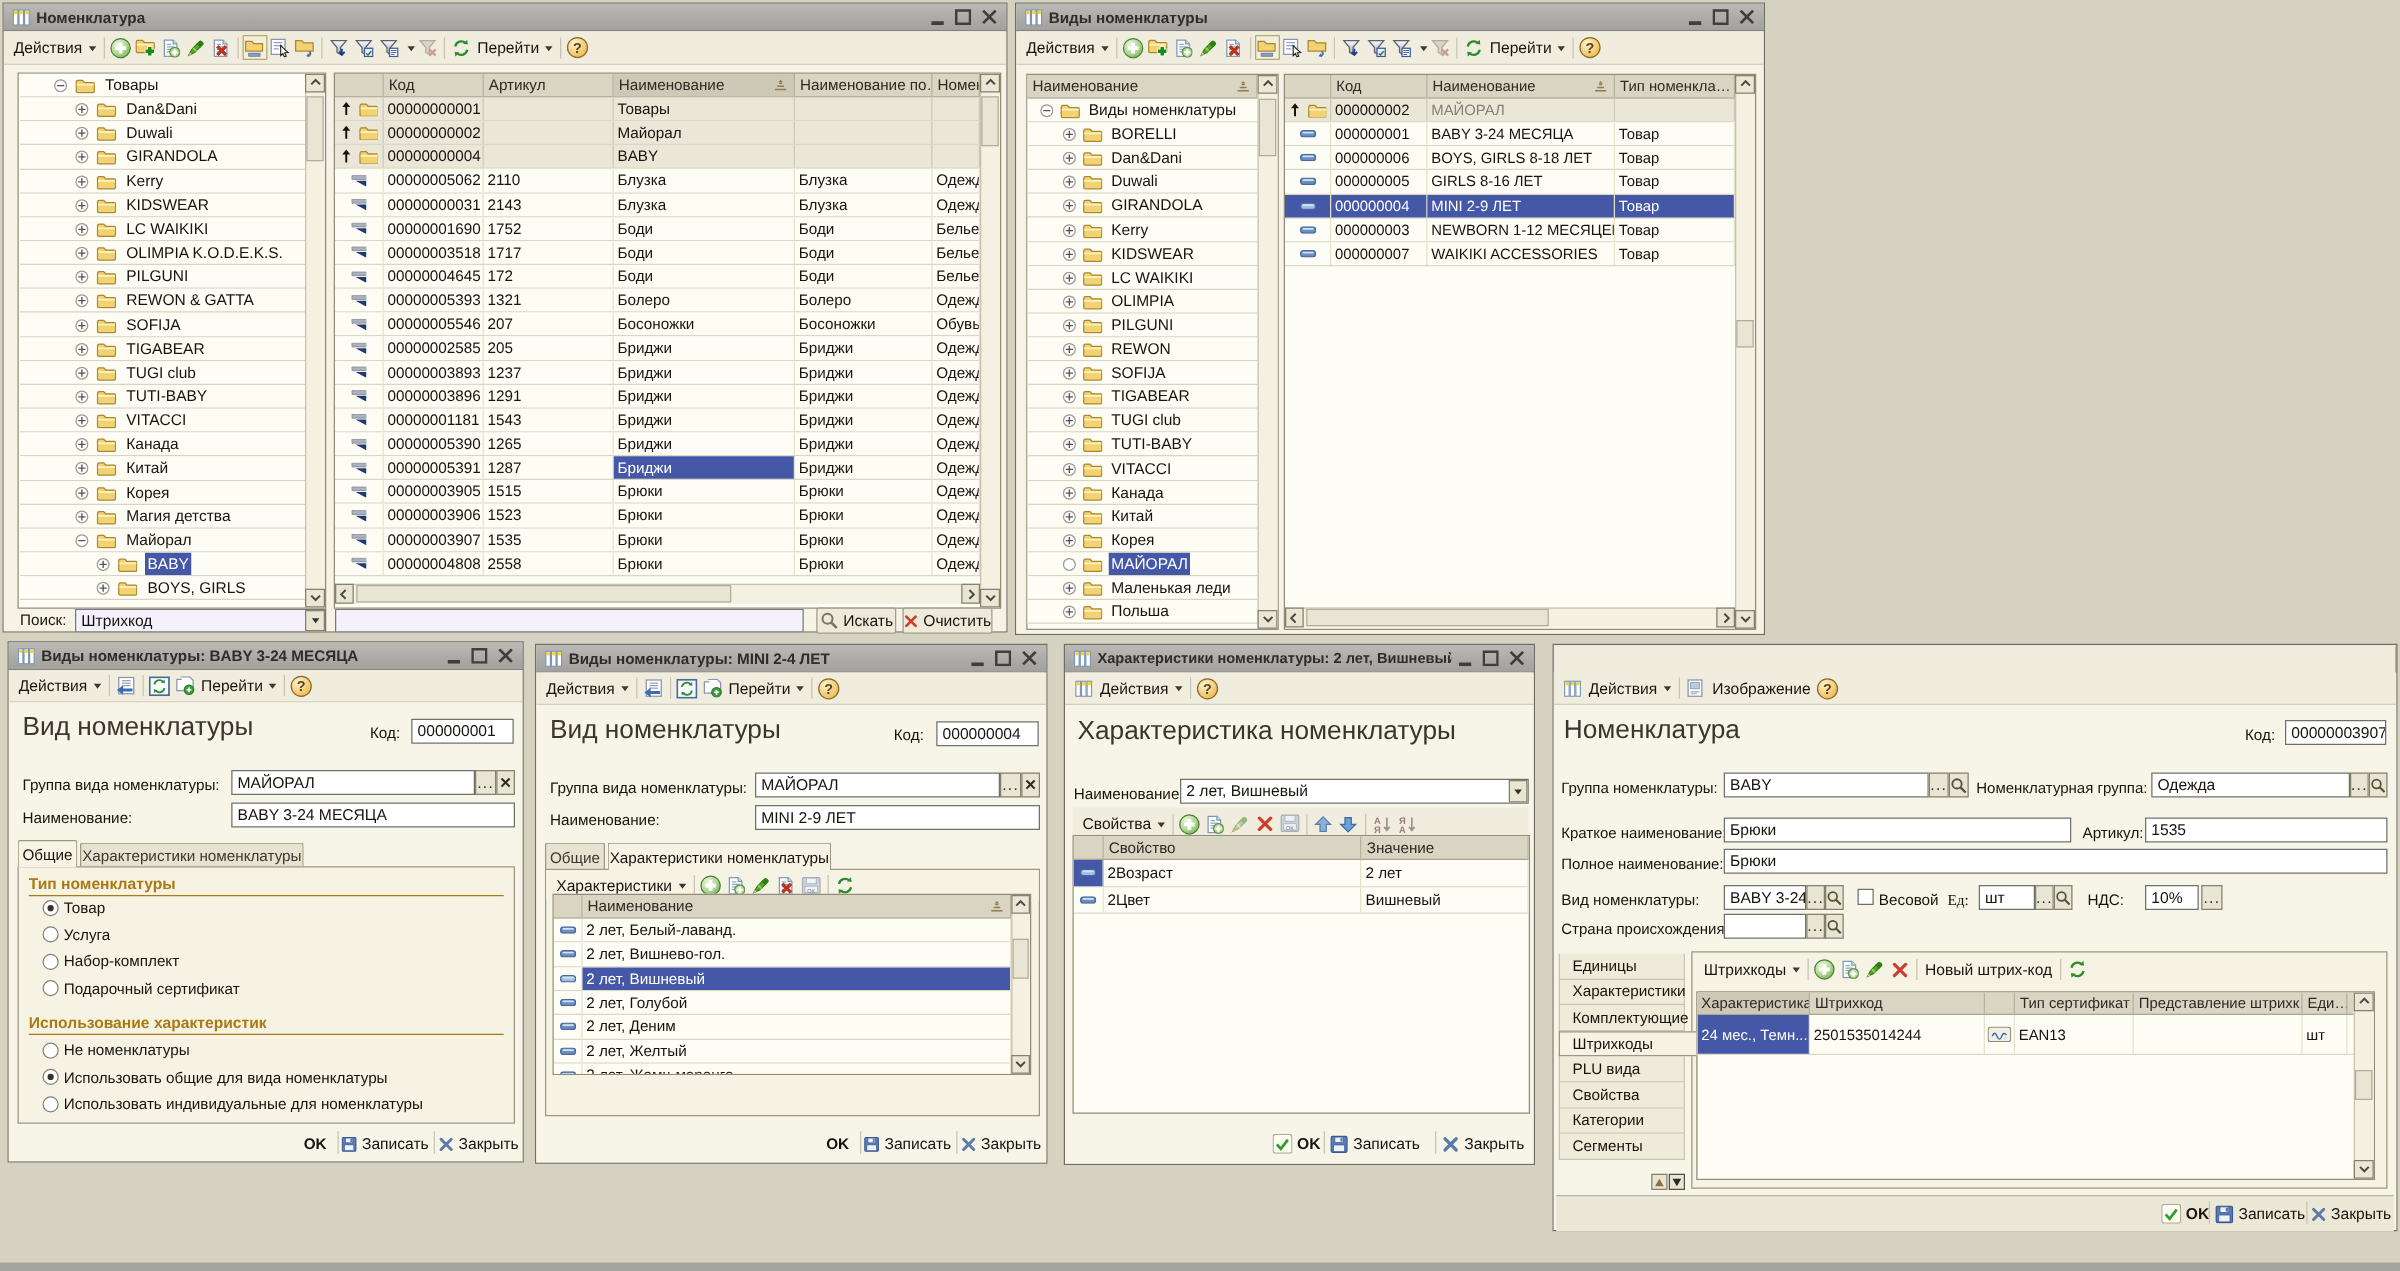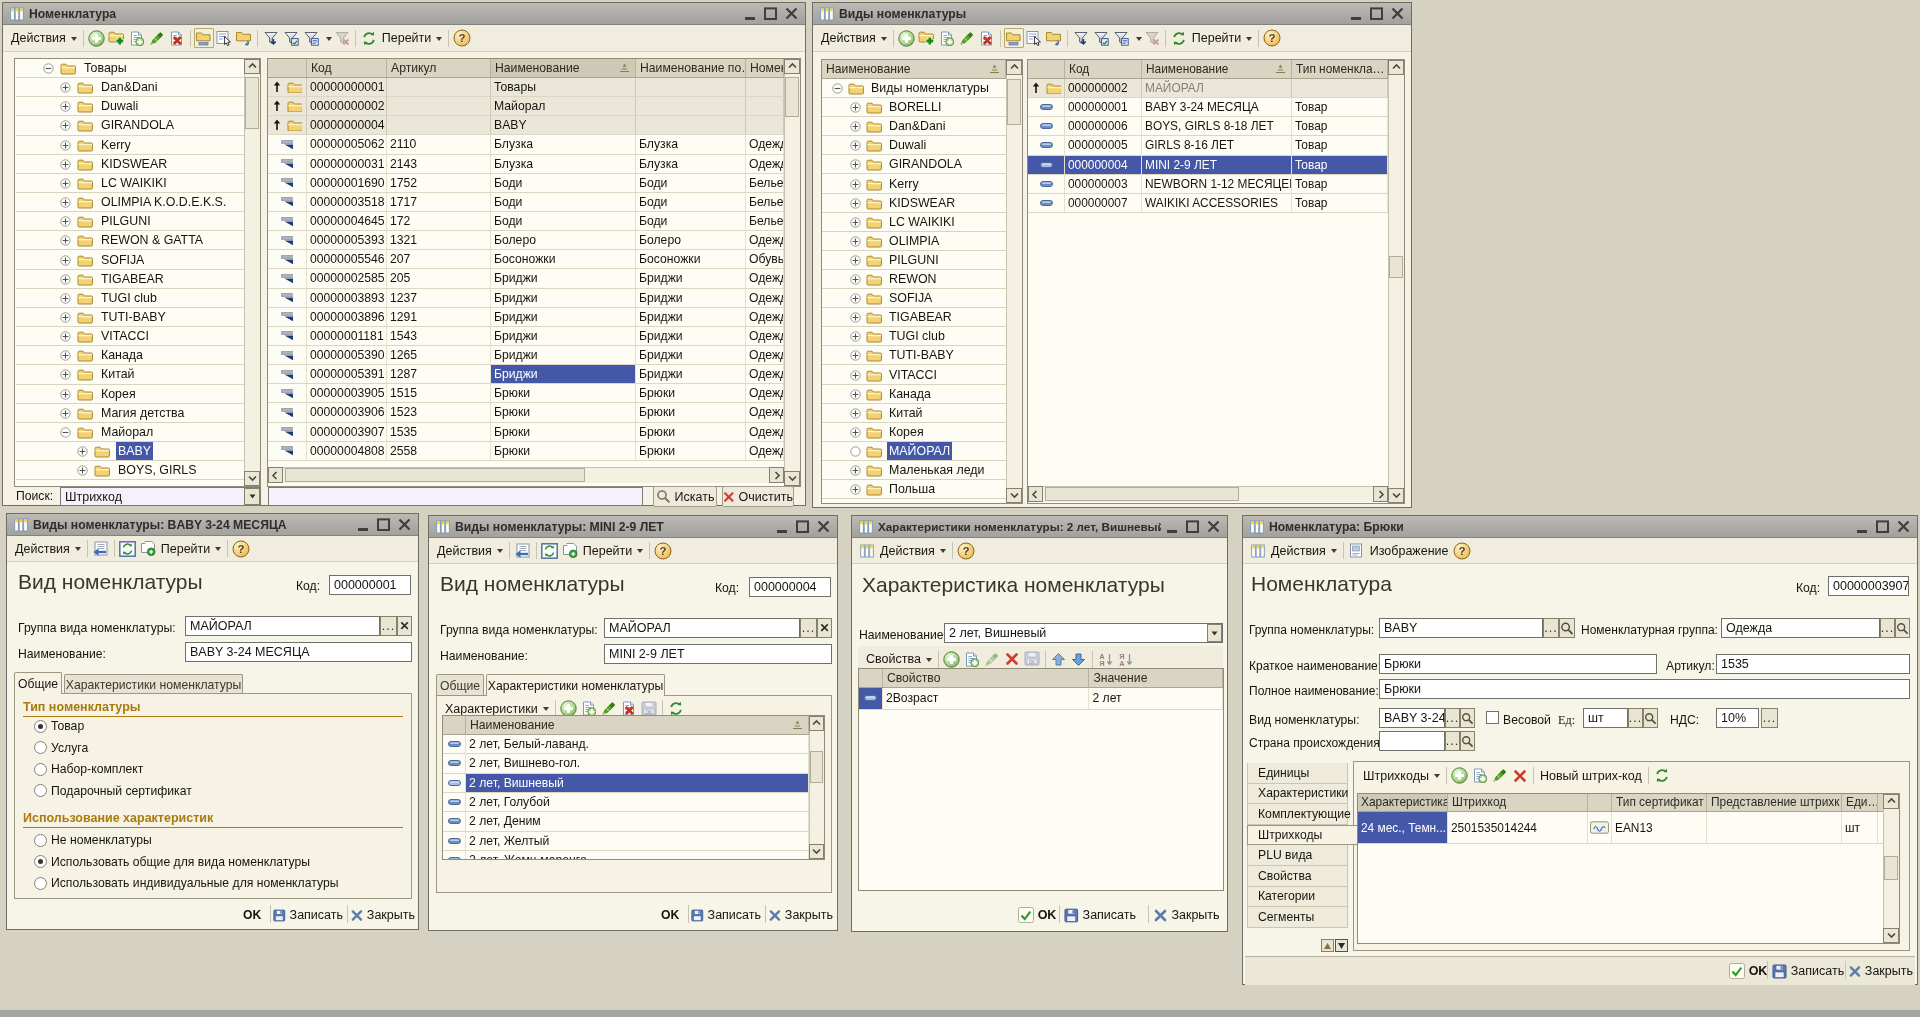--- a/index.html
+++ b/index.html
@@ -1468,21 +1468,21 @@
 <div class="w" style="left:428px;top:515px;width:410px;height:416px">
     <div class="tb">
       <svg width="14" height="14" viewBox="0 0 14 14">
         <rect x="0.7" y="1" width="3.6" height="12" fill="#fff" stroke="#7a96b4" stroke-width="0.9"></rect>
         <rect x="1.3" y="1.7" width="2.4" height="2.6" fill="#fbd21c"></rect>
         <rect x="5.2" y="1" width="3.6" height="12" fill="#fff" stroke="#7a96b4" stroke-width="0.9"></rect>
         <rect x="5.8" y="1.7" width="2.4" height="2.6" fill="#fbd21c"></rect>
         <rect x="9.7" y="1" width="3.6" height="12" fill="#fff" stroke="#7a96b4" stroke-width="0.9"></rect>
         <rect x="10.3" y="1.7" width="2.4" height="2.6" fill="#fbd21c"></rect>
       </svg>
-      <div class="tbt">Виды номенклатуры: MINI 2-9 ЛЕТ</div>
+      <div class="tbt">Виды номенклатуры: MINI 2-4 ЛЕТ</div>
       <div class="wb">
         <svg width="11" height="13" viewBox="0 0 11 13">
           <rect x="0" y="10" width="10" height="3" fill="#3f3e39"></rect>
         </svg>
         <svg width="13" height="13" viewBox="0 0 13 13">
           <rect x="1" y="1.4" width="11" height="10.6" fill="none" stroke="#3f3e39" stroke-width="2"></rect>
         </svg>
         <svg width="13" height="13" viewBox="0 0 13 13">
           <path d="M1.5 1.5 L11.5 11.5 M11.5 1.5 L1.5 11.5" stroke="#3f3e39" stroke-width="2.2"></path>
         </svg>
@@ -1855,20 +1855,30 @@
       <div class="row" style="height:21.5px">
         <div class="cell" style="width:24px;justify-content:center;background:#4557a7;">
           <svg width="13" height="6" viewBox="0 0 13 6">
             <rect x="0.5" y="0.5" width="12" height="5" rx="2.4" fill="#9ec0e8" stroke="#4a6a9c"></rect>
             <rect x="2" y="1.4" width="9" height="1.4" rx="0.7" fill="#d2e2f4"></rect>
           </svg>
         </div>
         <div class="cell" style="width:207px">2Возраст</div>
         <div class="cell" style="width:134px">2 лет</div>
       </div>
+      <div class="row" style="height:21.5px">
+        <div class="cell" style="width:24px;justify-content:center;">
+          <svg width="13" height="6" viewBox="0 0 13 6">
+            <rect x="0.5" y="0.5" width="12" height="5" rx="2.4" fill="#6a8ec4" stroke="#4a6a9c"></rect>
+            <rect x="2" y="1.4" width="9" height="1.4" rx="0.7" fill="#d2e2f4"></rect>
+          </svg>
+        </div>
+        <div class="cell" style="width:207px">2Цвет</div>
+        <div class="cell" style="width:134px">Вишневый</div>
+      </div>
     </div>
     <div class="a btn" style="left:155px;top:390px;width:60px;height:18px;">
       <svg width="16" height="16" viewBox="0 0 16 16">
         <rect x="0.5" y="0.5" width="15" height="15" rx="2" fill="#fdfdf2" stroke="#b0ac98"></rect>
         <path d="M3.5 8.5 l3.2 3.6 l5.6 -7.4" fill="none" stroke="#2e9e2e" stroke-width="2.2"></path>
       </svg>
       <span><b>OK</b></span>
     </div>
     <div class="a " style="left:207px;top:389px;width:1px;height:18px;background:#c8c4b2;"></div>
     <div class="a btn" style="left:212px;top:390px;width:72px;height:18px;">
@@ -1882,42 +1892,20 @@
     </div>
     <div class="a " style="left:296px;top:389px;width:1px;height:18px;background:#c8c4b2;"></div>
     <div class="a btn" style="left:302px;top:390px;width:66px;height:18px;">
       <svg width="13" height="13" viewBox="0 0 13 13">
         <path d="M2 2 L11 11 M11 2 L2 11" stroke="#5c7ca8" stroke-width="2.6" stroke-linecap="round"></path>
       </svg>
       <span>Закрыть</span>
     </div>
   </div>
 <div class="w" style="left:1242px;top:515px;width:676px;height:470px">
-    <div class="tb">
-      <svg width="14" height="14" viewBox="0 0 14 14">
-        <rect x="0.7" y="1" width="3.6" height="12" fill="#fff" stroke="#7a96b4" stroke-width="0.9"></rect>
-        <rect x="1.3" y="1.7" width="2.4" height="2.6" fill="#fbd21c"></rect>
-        <rect x="5.2" y="1" width="3.6" height="12" fill="#fff" stroke="#7a96b4" stroke-width="0.9"></rect>
-        <rect x="5.8" y="1.7" width="2.4" height="2.6" fill="#fbd21c"></rect>
-        <rect x="9.7" y="1" width="3.6" height="12" fill="#fff" stroke="#7a96b4" stroke-width="0.9"></rect>
-        <rect x="10.3" y="1.7" width="2.4" height="2.6" fill="#fbd21c"></rect>
-      </svg>
-      <div class="tbt">Номенклатура: Брюки</div>
-      <div class="wb">
-        <svg width="11" height="13" viewBox="0 0 11 13">
-          <rect x="0" y="10" width="10" height="3" fill="#3f3e39"></rect>
-        </svg>
-        <svg width="13" height="13" viewBox="0 0 13 13">
-          <rect x="1" y="1.4" width="11" height="10.6" fill="none" stroke="#3f3e39" stroke-width="2"></rect>
-        </svg>
-        <svg width="13" height="13" viewBox="0 0 13 13">
-          <path d="M1.5 1.5 L11.5 11.5 M11.5 1.5 L1.5 11.5" stroke="#3f3e39" stroke-width="2.2"></path>
-        </svg>
-      </div>
-    </div>
     <div class="tool" style="top:22px;height:26px">
       <div class="ib">
         <svg width="14" height="14" viewBox="0 0 14 14">
           <rect x="0.7" y="1" width="3.6" height="12" fill="#fff" stroke="#7a96b4" stroke-width="0.9"></rect>
           <rect x="1.3" y="1.7" width="2.4" height="2.6" fill="#fbd21c"></rect>
           <rect x="5.2" y="1" width="3.6" height="12" fill="#fff" stroke="#7a96b4" stroke-width="0.9"></rect>
           <rect x="5.8" y="1.7" width="2.4" height="2.6" fill="#fbd21c"></rect>
           <rect x="9.7" y="1" width="3.6" height="12" fill="#fff" stroke="#7a96b4" stroke-width="0.9"></rect>
           <rect x="10.3" y="1.7" width="2.4" height="2.6" fill="#fbd21c"></rect>
         </svg>

